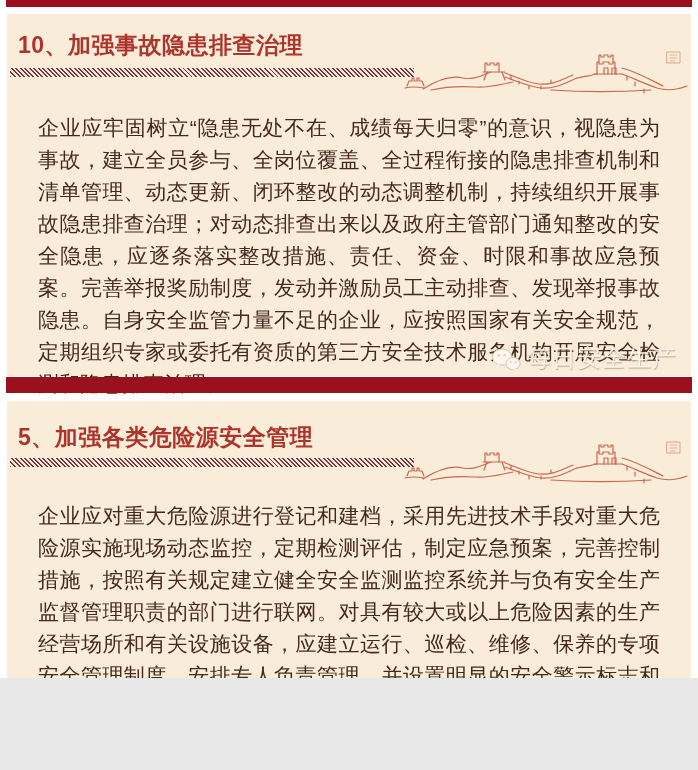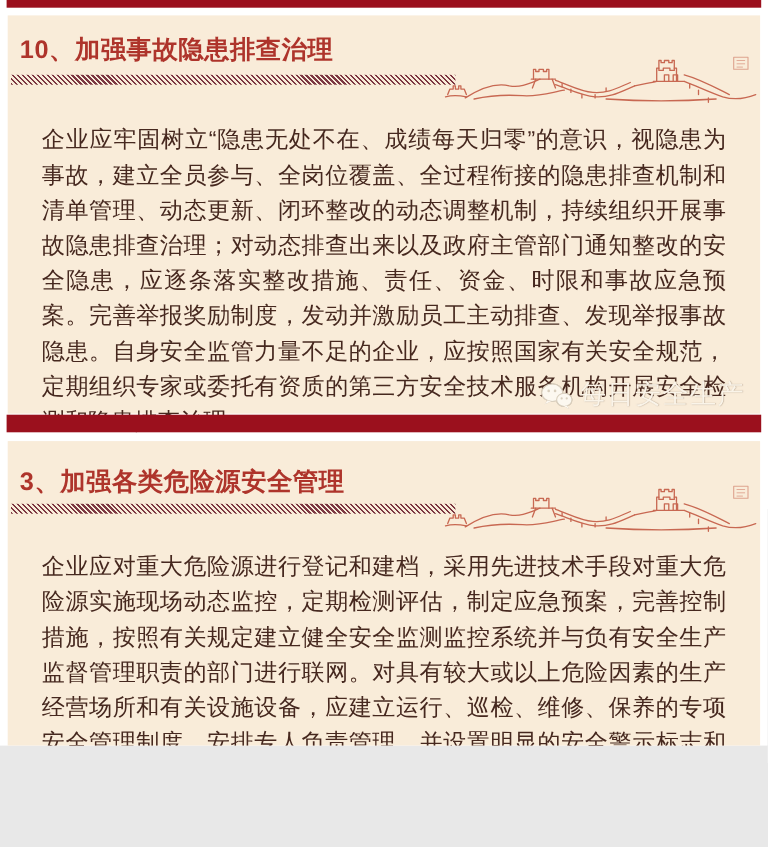--- a/index.html
+++ b/index.html
@@ -117,21 +117,21 @@
         <circle cx="24.2" cy="15.2" r="1" fill="#d9cfbe"></circle>
         <path d="M24.5 21.8 L26.6 24.8 L21.8 22.4" fill="#fcf8f0"></path>
       </svg>
       <span>每日安全生产</span>
     </div>
   </div>
 
   <div class="red-bar bar-mid"></div>
 
   <div class="panel panel-2">
-    <div class="heading">3、加强各类危险源安全管理</div>
+    <div class="heading">5、加强各类危险源安全管理</div>
     <div class="hatch"></div>
 
     <svg class="wall" viewBox="0 0 288 52" fill="none" stroke="currentColor" stroke-width="1.2" stroke-linejoin="round" stroke-linecap="round">
       <path d="M6 44 l2 -5 h3 v-3 h2 v3 h3 v-3 h2 v3 h3 l2 5"></path>
       <path d="M4 46 q8 -2 19 0"></path>
       <path d="M22 47 C 36 38, 50 33, 62 36 C 72 38, 80 34, 90 30"></path>
       <path d="M30 48 C 48 44, 60 44, 74 45 C 90 46, 100 42, 112 40"></path>
       <path d="M84 30 v-9 h2 v2 h3 v-2 h4 v2 h3 v-2 h2 v9"></path>
       <path d="M82 30 h22"></path>
       <path d="M86 30 l-3 8 m18 -8 l3 8"></path>

